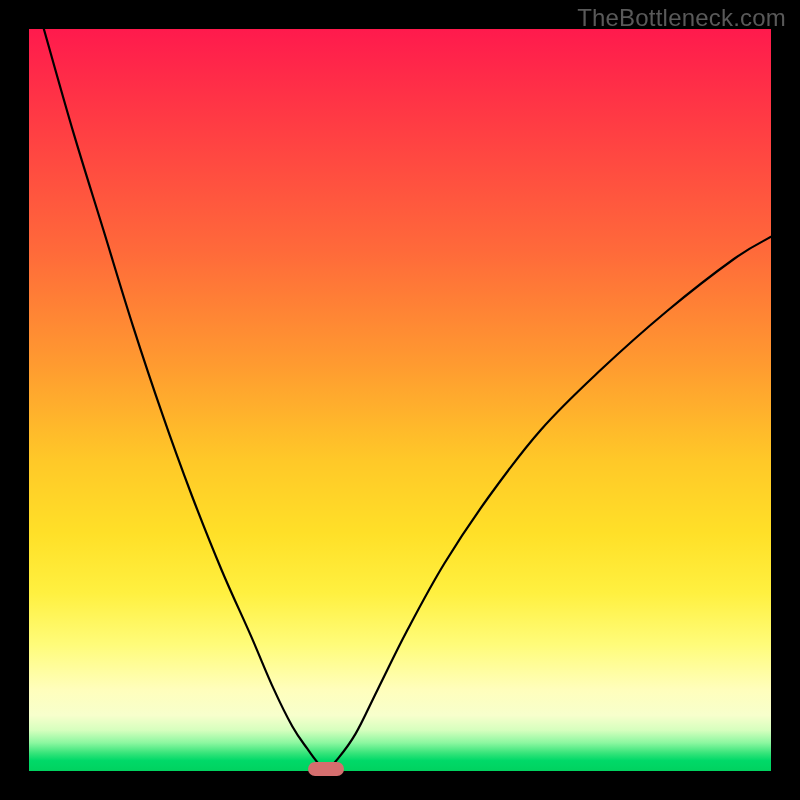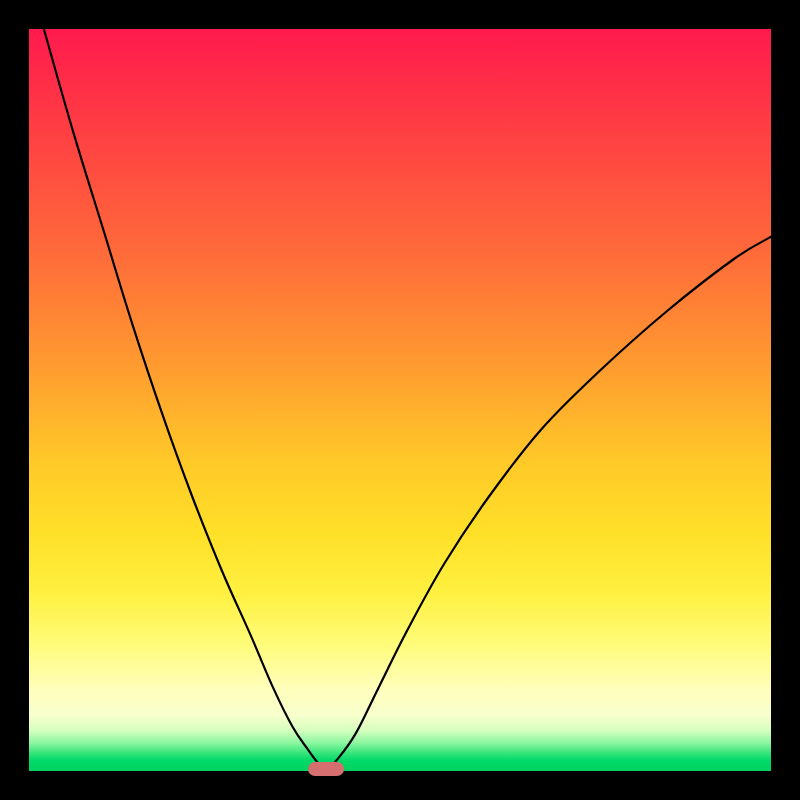--- a/index.html
+++ b/index.html
@@ -67,20 +67,21 @@
     width: 36px;
     height: 14px;
     background: #d56e6e;
     border-radius: 7px;
   }
 </style>
 </head>
 <body>
 
 <div class="frame">
+  <div class="watermark">TheBottleneck.com</div>
 
   <div class="plot">
 
     <svg class="curves" viewBox="0 0 742 742" preserveAspectRatio="none">
       <path id="left-branch-path" fill="none" stroke="#000" stroke-width="2.2" stroke-linecap="round" d="M 14.84 0 C 20.2 18.7, 33.8 67.8, 44.5 103.9 C 55.2 139.9, 63.5 165.6, 74.2 200.3 C 84.9 235.1, 93.2 263.4, 103.9 296.8 C 114.6 330.2, 122.9 355.1, 133.6 385.8 C 144.2 416.6, 152.6 439.4, 163.2 467.5 C 173.9 495.5, 182.2 516.3, 192.9 541.7 C 203.6 567.0, 213.3 587.1, 222.6 608.4 C 231.9 629.8, 237.5 644.4, 244.9 660.4 C 252.2 676.4, 257.4 686.8, 263.4 697.5 C 269.4 708.2, 273.6 713.1, 278.3 719.7 C 282.9 726.4, 286.0 730.6, 289.4 734.6 C 292.7 738.6, 295.5 740.7, 296.8 742.0"></path>
       <path id="right-branch-path" fill="none" stroke="#000" stroke-width="2.2" stroke-linecap="round" d="M 296.8 742 C 298.8 740.0, 302.6 737.5, 307.9 730.9 C 313.3 724.2, 319.1 717.6, 326.5 704.9 C 333.8 692.2, 339.4 679.1, 348.7 660.4 C 358.1 641.7, 366.4 623.7, 378.4 601.0 C 390.4 578.3, 400.8 558.3, 415.5 534.2 C 430.2 510.2, 442.7 491.5, 460.0 467.5 C 477.4 443.4, 491.9 423.4, 512.0 400.7 C 532.0 378.0, 548.6 362.7, 571.3 341.3 C 594.0 320.0, 614.1 302.0, 638.1 282.0 C 662.2 261.9, 686.2 243.4, 704.9 230.0 C 723.6 216.7, 735.3 211.8, 742.0 207.8"></path>
     </svg>
 
     <div class="marker" id="min-marker" style="left: 278.8px; top: 733px;"></div>
   </div>

